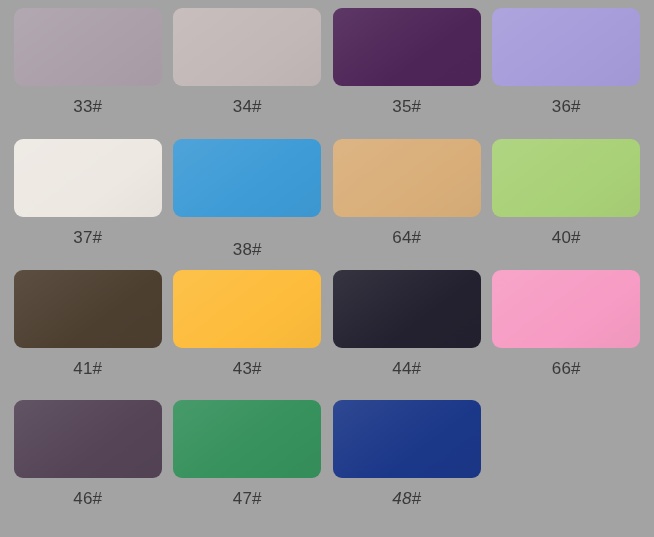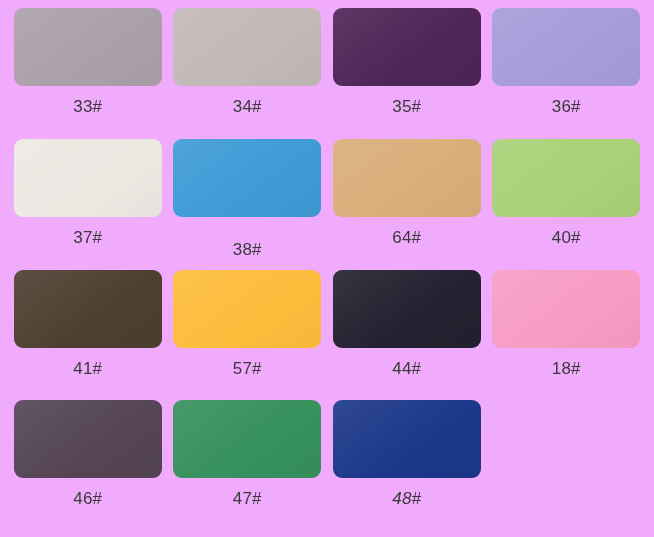--- a/index.html
+++ b/index.html
@@ -60,21 +60,21 @@
     font-size: 17px;
     line-height: 1;
     color: #3a3a3a;
     letter-spacing: 0.2px;
     font-family: "Liberation Sans", sans-serif;
   }
 </style>
 </head>
 <body style="background: rgb(255, 255, 255);">
 
-<div id="swatch-grid" style="background: #f0abfc;">
+<div id="swatch-grid" style="background: #a3a3a3;">
     <div class="swatch-cell">
       <div class="swatch-chip" style="width: 148px; height: 78px; border-radius: 9px; background-color: rgb(171, 160, 170);"></div>
       <div class="swatch-label" style="color: rgb(58, 58, 58);">33#</div>
     </div>
     <div class="swatch-cell">
       <div class="swatch-chip" style="width: 148px; height: 78px; border-radius: 9px; background-color: rgb(195, 184, 184);"></div>
       <div class="swatch-label" style="color: rgb(58, 58, 58);">34#</div>
     </div>
     <div class="swatch-cell">
       <div class="swatch-chip" style="width: 148px; height: 78px; border-radius: 9px; background-color: rgb(78, 37, 87);"></div>
@@ -99,29 +99,29 @@
     <div class="swatch-cell">
       <div class="swatch-chip" style="width: 148px; height: 78px; border-radius: 9px; background-color: rgb(169, 209, 119);"></div>
       <div class="swatch-label" style="color: rgb(58, 58, 58);">40#</div>
     </div>
     <div class="swatch-cell">
       <div class="swatch-chip" style="width: 148px; height: 78px; border-radius: 9px; background-color: rgb(77, 63, 48);"></div>
       <div class="swatch-label" style="color: rgb(58, 58, 58);">41#</div>
     </div>
     <div class="swatch-cell">
       <div class="swatch-chip" style="width: 148px; height: 78px; border-radius: 9px; background-color: rgb(253, 188, 59);"></div>
-      <div class="swatch-label" style="color: rgb(58, 58, 58);">57#</div>
+      <div class="swatch-label" style="color: rgb(58, 58, 58);">43#</div>
     </div>
     <div class="swatch-cell">
       <div class="swatch-chip" style="width: 148px; height: 78px; border-radius: 9px; background-color: rgb(35, 33, 47);"></div>
       <div class="swatch-label" style="color: rgb(58, 58, 58);">44#</div>
     </div>
     <div class="swatch-cell">
       <div class="swatch-chip" style="width: 148px; height: 78px; border-radius: 9px; background-color: rgb(247, 156, 196);"></div>
-      <div class="swatch-label" style="color: rgb(58, 58, 58);">18#</div>
+      <div class="swatch-label" style="color: rgb(58, 58, 58);">66#</div>
     </div>
     <div class="swatch-cell">
       <div class="swatch-chip" style="width: 148px; height: 78px; border-radius: 9px; background-color: rgb(84, 68, 86);"></div>
       <div class="swatch-label" style="color: rgb(58, 58, 58);">46#</div>
     </div>
     <div class="swatch-cell">
       <div class="swatch-chip" style="width: 148px; height: 78px; border-radius: 9px; background-color: rgb(54, 145, 92);"></div>
       <div class="swatch-label" style="color: rgb(58, 58, 58);">47#</div>
     </div>
     <div class="swatch-cell">

